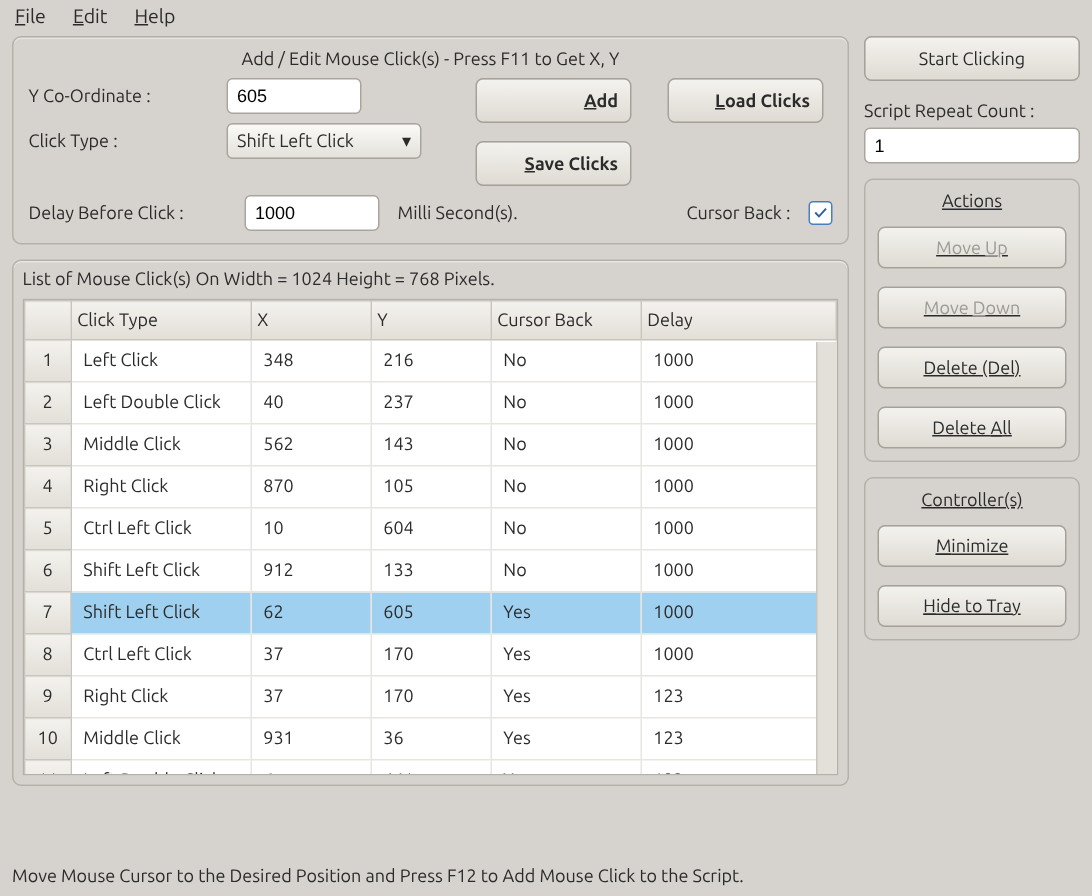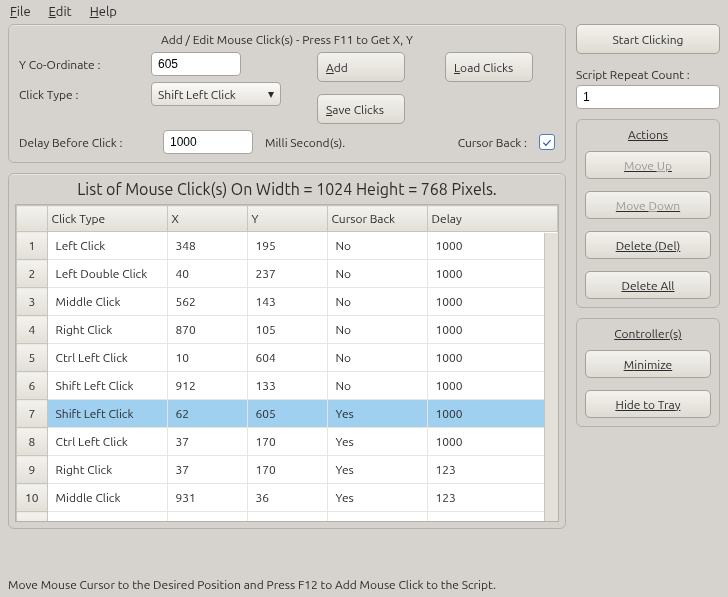--- a/index.html
+++ b/index.html
@@ -68,37 +68,37 @@
 }
 .btn {
   background: linear-gradient(#f4f2ee,#dedbd3);
   border: 1px solid #a5a199;
   border-radius: 5px;
   padding: 6px 8px;
   font-size: 12px;
   text-align: center;
   cursor: default;
 }
-.btn-w { width: 88px; height: 30px; display:flex; align-items:center; justify-content:flex-start; }
+.btn-w { width: 104px; height: 30px; display:flex; align-items:center; justify-content:flex-end;font-weight:bold; }
 .btn-disabled { color: #9c9a95; }
 .btn-grid { display: grid; grid-template-columns: 110px 110px; gap: 12px 18px; margin-left: auto; }
 .coords { text-align: center; font-size: 12px; margin: 10px 0 14px 0; }
 .delay-row { display: flex; align-items: center; gap: 12px; margin-top: 6px; }
 .chk {
   width: 16px; height: 16px;
   background: #fff;
   border: 1px solid #4a7fbf;
   border-radius: 3px;
   display: flex; align-items: center; justify-content: center;
   color: #2a5fa8;
   font-size: 12px;
   font-weight: bold;
 }
 .list-panel { margin-top: 10px; padding: 6px 6px; }
-.list-title { text-align: center; font-size: 16px; margin-bottom: 6px; }
+.list-title { text-align: left; font-size: 12px; margin-bottom: 6px; }
 .table-wrap {
   border: 1px solid #b5b1a9;
   background: #fff;
   height: 318px;
   overflow: hidden;
   position: relative;
 }
 table { border-collapse: collapse; width: 100%; font-size: 12px; }
 th {
   background: linear-gradient(#f4f2ee,#e2dfd8);
@@ -202,21 +202,21 @@
               <th style="width:80px;">Y</th>
               <th style="width:100px;">Cursor Back</th>
               <th>Delay</th>
             </tr>
           </thead>
           <tbody id="tbody">
               <tr>
                 <td class="rownum">1</td>
   <td>Left Click</td>
   <td>348</td>
-  <td>195</td>
+  <td>216</td>
   <td>No</td>
   <td>1000</td>
               </tr>
               <tr>
                 <td class="rownum">2</td>
   <td>Left Double Click</td>
   <td>40</td>
   <td>237</td>
   <td>No</td>
   <td>1000</td>

